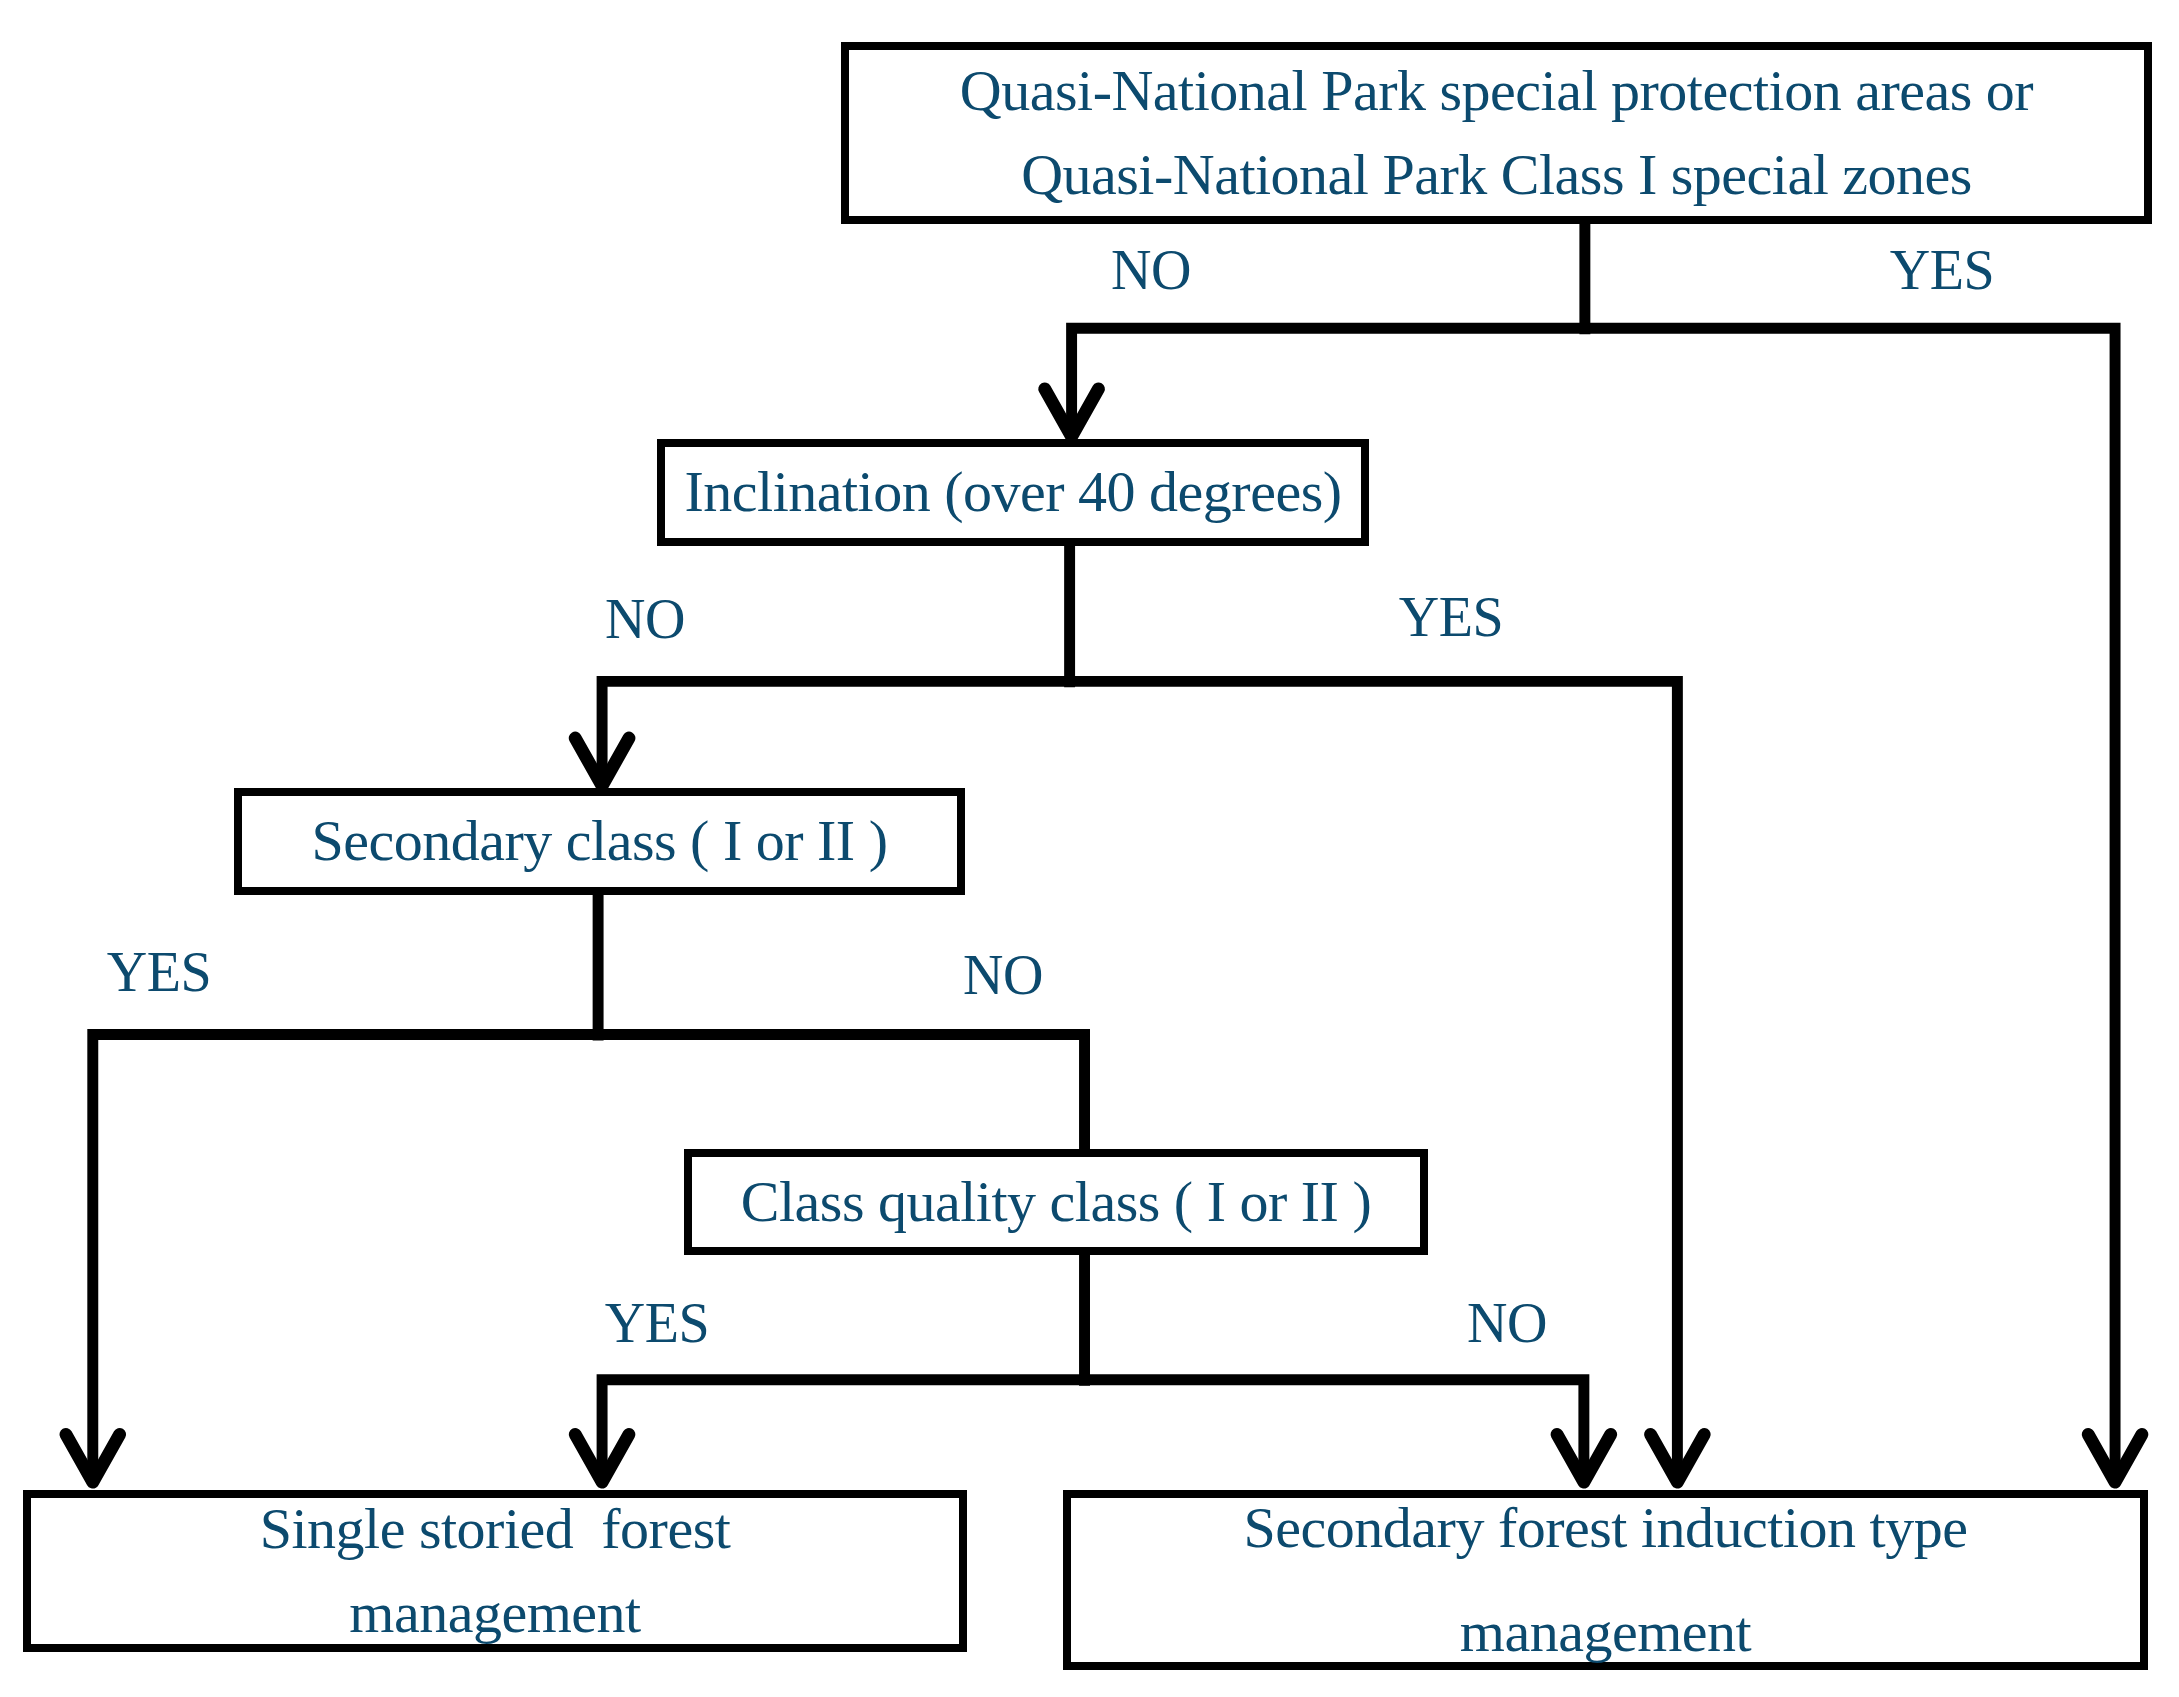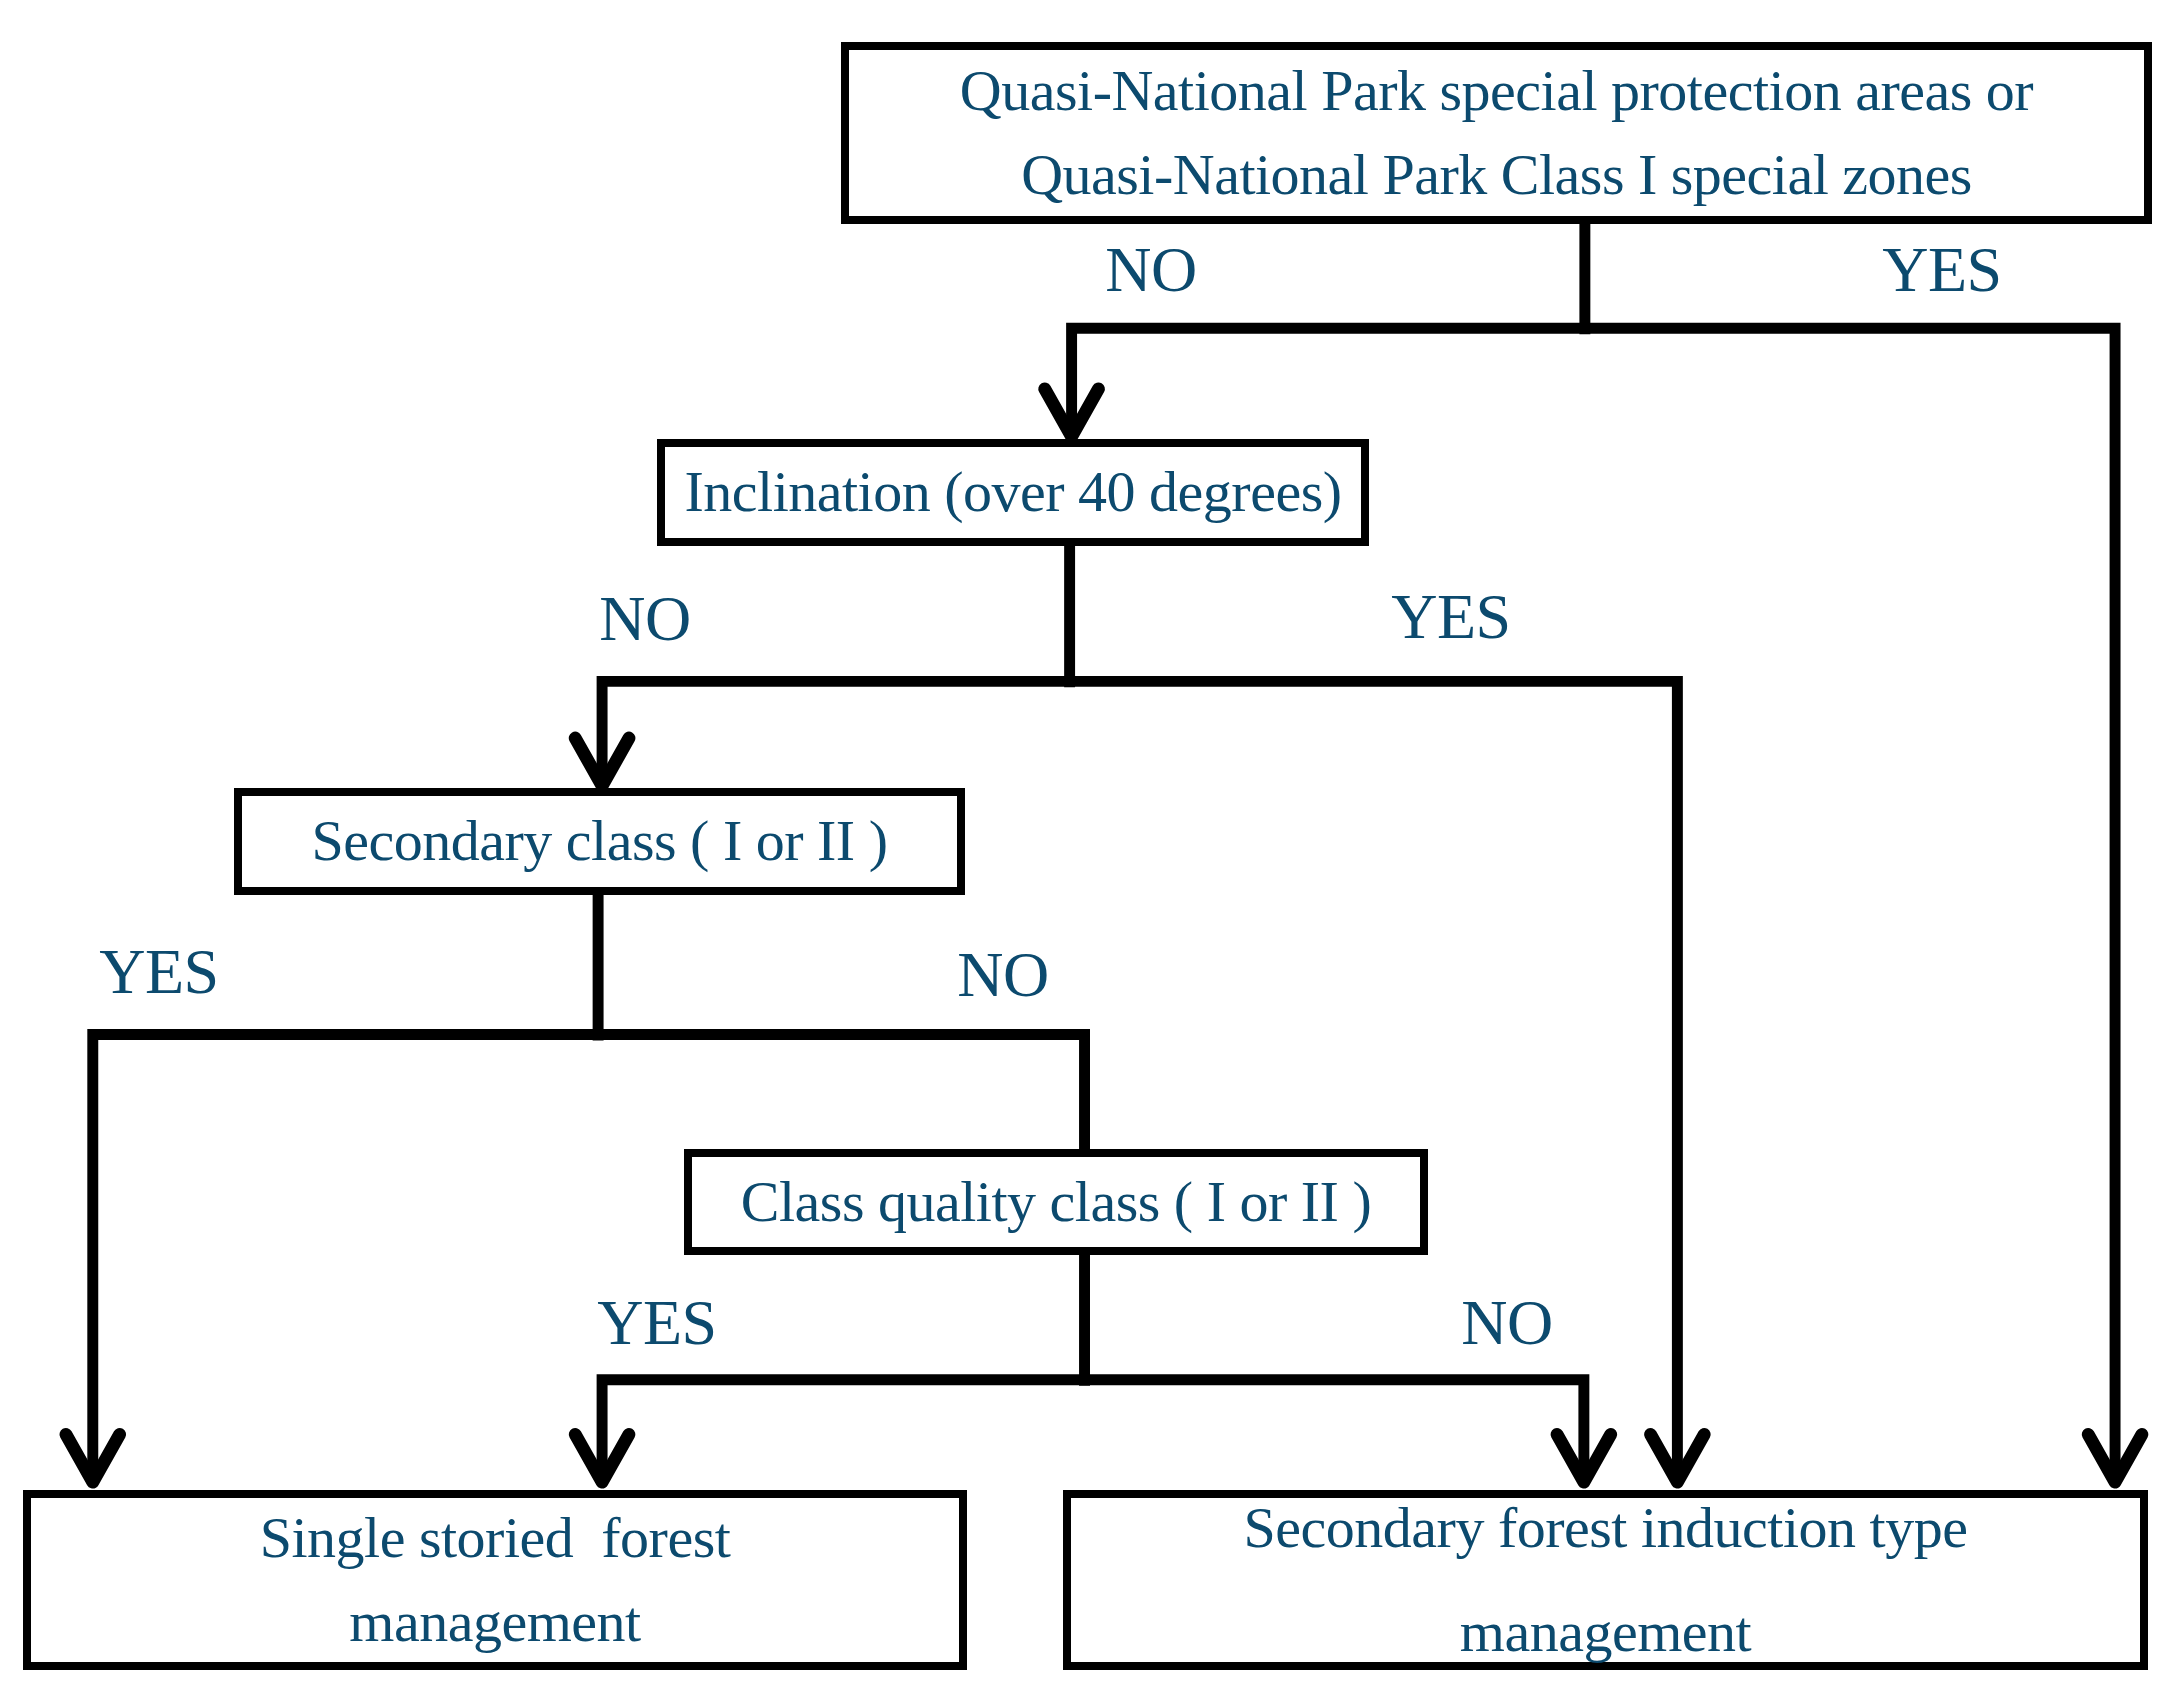--- a/index.html
+++ b/index.html
@@ -49,26 +49,26 @@
     text-align: center;
     font-size: 58px;
     line-height: 1.45;
     letter-spacing: -0.5px;
     white-space: pre;
   }
   #node-root        { left: 841px;  top: 42px;   width: 1311px; height: 182px; }
   #node-inclination { left: 657px;  top: 439px;  width: 712px;  height: 107px; }
   #node-locality    { left: 234px;  top: 788px;  width: 731px;  height: 107px; }
   #node-site        { left: 684px;  top: 1149px; width: 744px;  height: 106px; }
-  #node-single      { left: 23px;   top: 1490px; width: 944px;  height: 180px; }
+  #node-single      { left: 23px;   top: 1490px; width: 944px;  height: 162px; }
   #node-secondary   { left: 1063px; top: 1490px; width: 1085px; height: 180px; gap: 19px; }
   .blabel {
     position: absolute;
     transform: translate(-50%, -50%);
-    font-size: 64px;
+    font-size: 56px;
     letter-spacing: -0.5px;
     white-space: pre;
   }
   #lbl-root-no  { left: 1151px; top: 270px; }
   #lbl-root-yes { left: 1942px; top: 270px; }
   #lbl-incl-no  { left: 645px;  top: 619px; }
   #lbl-incl-yes { left: 1451px; top: 617px; }
   #lbl-loc-yes  { left: 159px;  top: 972px; }
   #lbl-loc-no   { left: 1003px; top: 975px; }
   #lbl-site-yes { left: 657px;  top: 1323px; }

